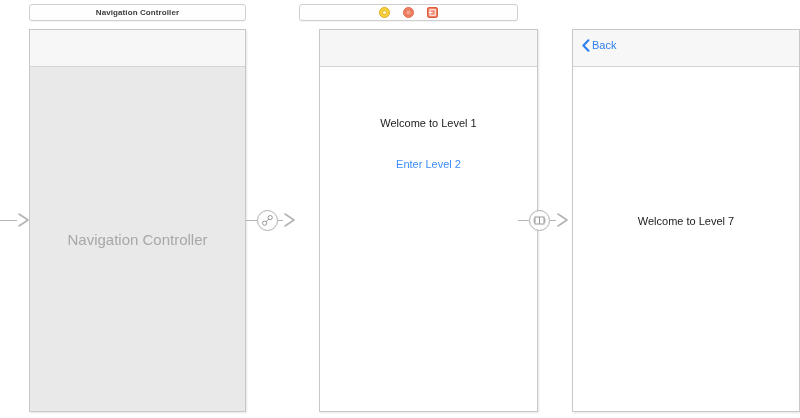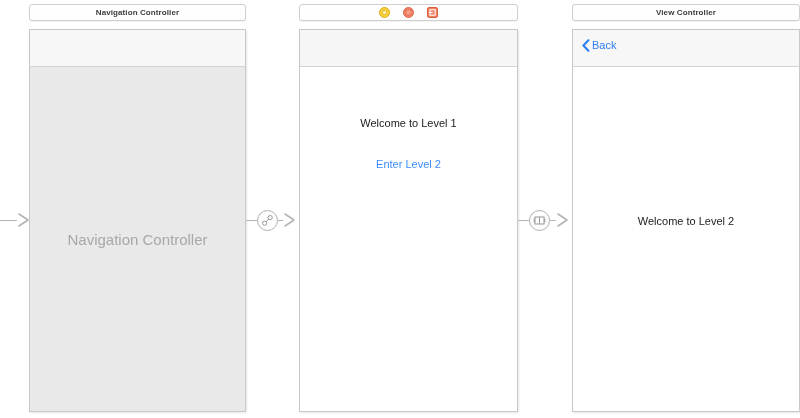--- a/index.html
+++ b/index.html
@@ -228,21 +228,21 @@
         <circle cx="5.5" cy="5.5" r="5" fill="#f2846a" stroke="#e06a4c" stroke-width="1"></circle>
         <rect x="3" y="3" width="5" height="5" fill="#f5a48c" stroke="#e06a4c" stroke-width="0.8"></rect>
       </svg>
       <svg class="dock-icon" viewBox="0 0 11 11">
         <rect x="0.6" y="0.6" width="9.8" height="9.8" rx="1.4" fill="#f2846a" stroke="#d9542f" stroke-width="1"></rect>
         <rect x="3" y="2.8" width="5.2" height="5.4" fill="none" stroke="#ffffff" stroke-width="1"></rect>
         <line x1="2.2" y1="5.5" x2="5.6" y2="5.5" stroke="#ffffff" stroke-width="1.1"></line>
       </svg>
     </div>
 
-    <div class="scene-body" style="top:25px; width:219px; height:383px;">
+    <div class="scene-body" style="top:25px; width:219px; height:383px;margin-left:20px;">
       <div class="navbar plain"></div>
 
       <div class="content-area" style="top:37px;">
         <div class="ib-label" style="top:50px;">Welcome to Level 1</div>
 
         <div class="ib-link" style="top:91px;">Enter Level 2</div>
 
       </div>
     </div>
   </div>
@@ -258,33 +258,30 @@
       </svg>
     </div>
     <div class="conn-line" style="width:6px;"></div>
     <svg class="arrow-head" width="13" height="16" viewBox="0 0 13 16">
       <polyline points="2,2 11,8 2,14" fill="none" stroke="#b4b4b4" stroke-width="1.6" stroke-linecap="round" stroke-linejoin="round"></polyline>
     </svg>
   </div>
 
   <div class="scene" style="left:572px; top:4px; width:228px; height:408px;">
 
-    <div class="scene-title-bar" style="width:228px;">
-      <span class="scene-title-text">View Controller</span>
-    </div>
 
     <div class="scene-body" style="top:25px; width:228px; height:383px;">
       <div class="navbar">
         <div class="back-button">
           <svg class="back-chevron" width="8" height="13" viewBox="0 0 8 13">
             <polyline points="6.4,1.3 1.4,6.5 6.4,11.7" fill="none" stroke="#2d7ff0" stroke-width="2.1" stroke-linecap="round" stroke-linejoin="round"></polyline>
           </svg>
           <span class="back-label">Back</span>
         </div>
       </div>
 
       <div class="content-area" style="top:37px;">
-        <div class="ib-label" style="top:148px;">Welcome to Level 2</div>
+        <div class="ib-label" style="top:148px;">Welcome to Level 7</div>
       </div>
     </div>
   </div>
 
 </div>
 
 </body></html>

